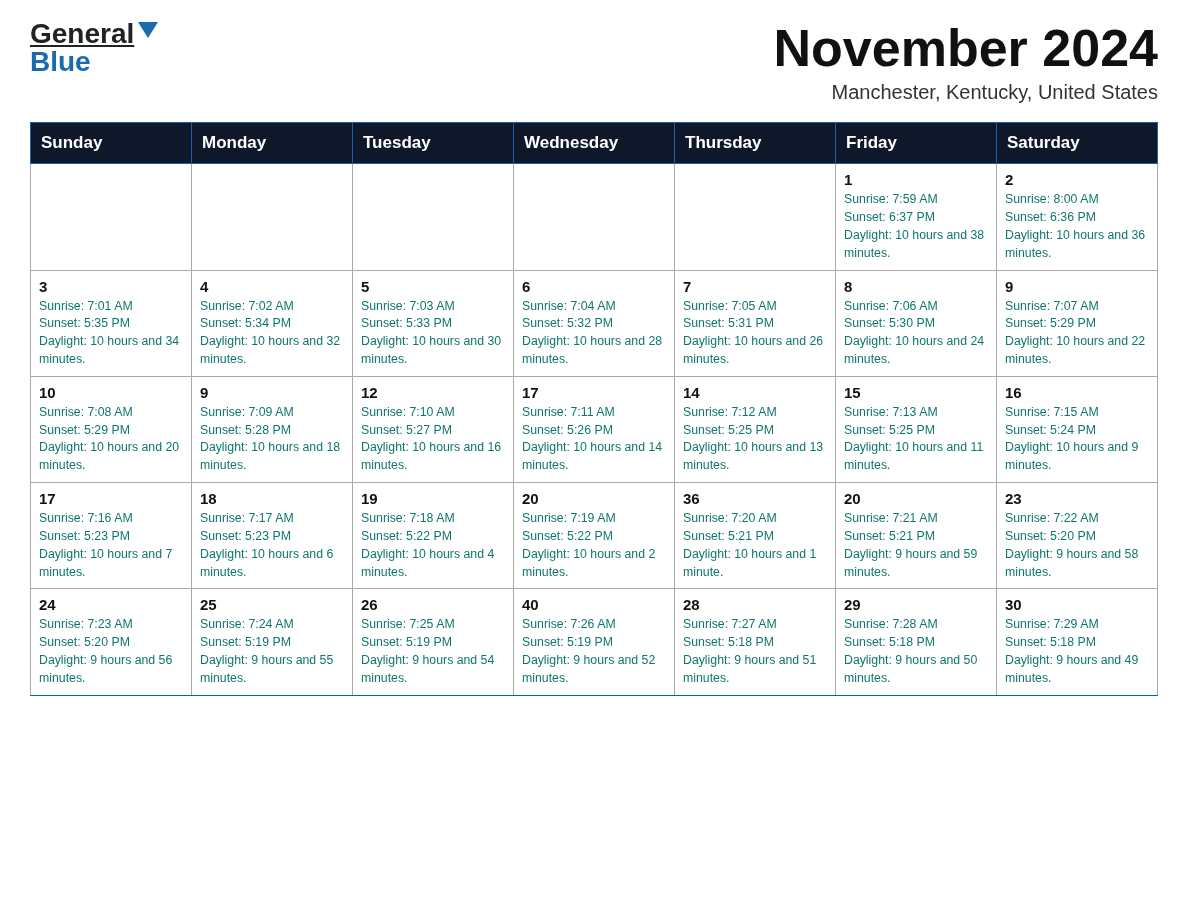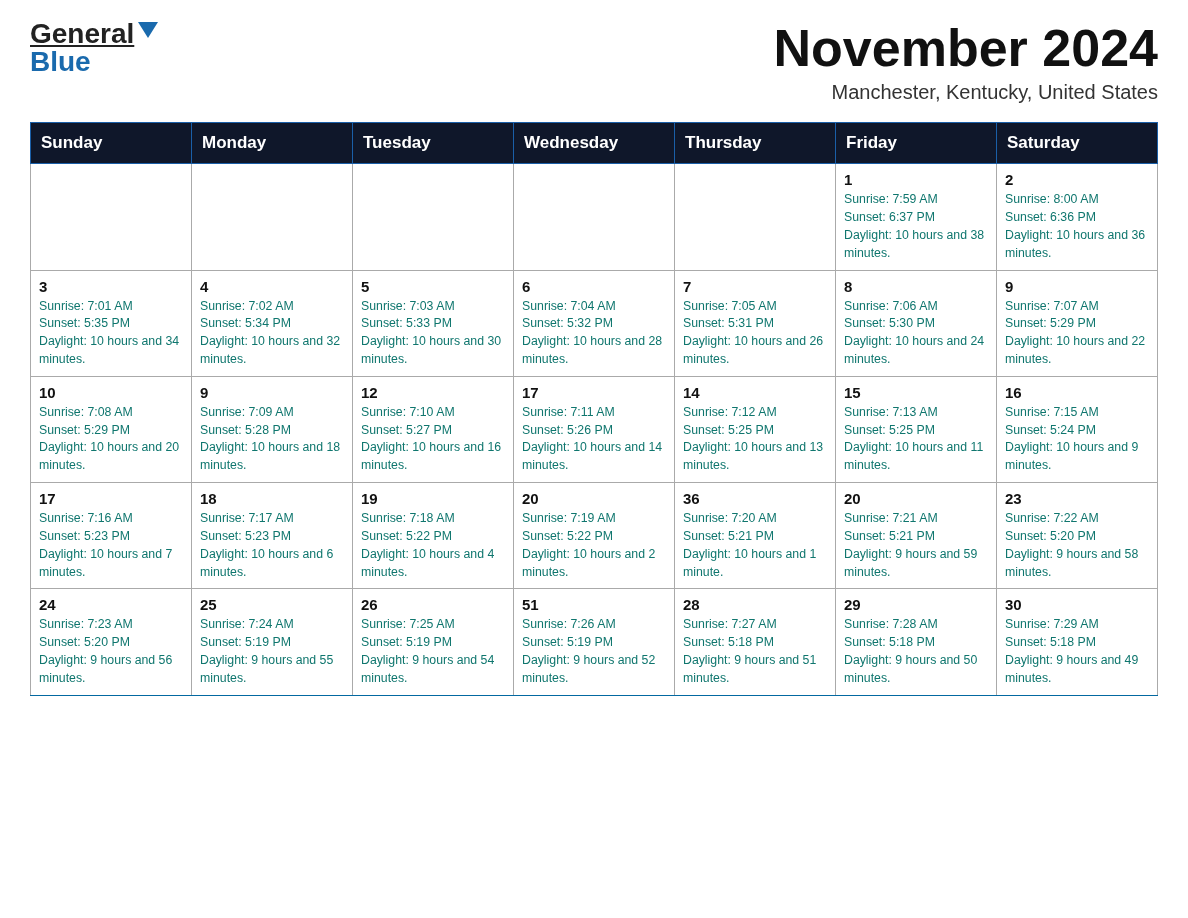--- a/index.html
+++ b/index.html
@@ -252,21 +252,21 @@
         </td>
         <td>
           <span class="day-num">25</span>
           <div class="day-info">Sunrise: 7:24 AM<br>Sunset: 5:19 PM<br>Daylight: 9 hours and 55 minutes.</div>
         </td>
         <td>
           <span class="day-num">26</span>
           <div class="day-info">Sunrise: 7:25 AM<br>Sunset: 5:19 PM<br>Daylight: 9 hours and 54 minutes.</div>
         </td>
         <td>
-          <span class="day-num">51</span>
+          <span class="day-num">40</span>
           <div class="day-info">Sunrise: 7:26 AM<br>Sunset: 5:19 PM<br>Daylight: 9 hours and 52 minutes.</div>
         </td>
         <td>
           <span class="day-num">28</span>
           <div class="day-info">Sunrise: 7:27 AM<br>Sunset: 5:18 PM<br>Daylight: 9 hours and 51 minutes.</div>
         </td>
         <td>
           <span class="day-num">29</span>
           <div class="day-info">Sunrise: 7:28 AM<br>Sunset: 5:18 PM<br>Daylight: 9 hours and 50 minutes.</div>
         </td>

